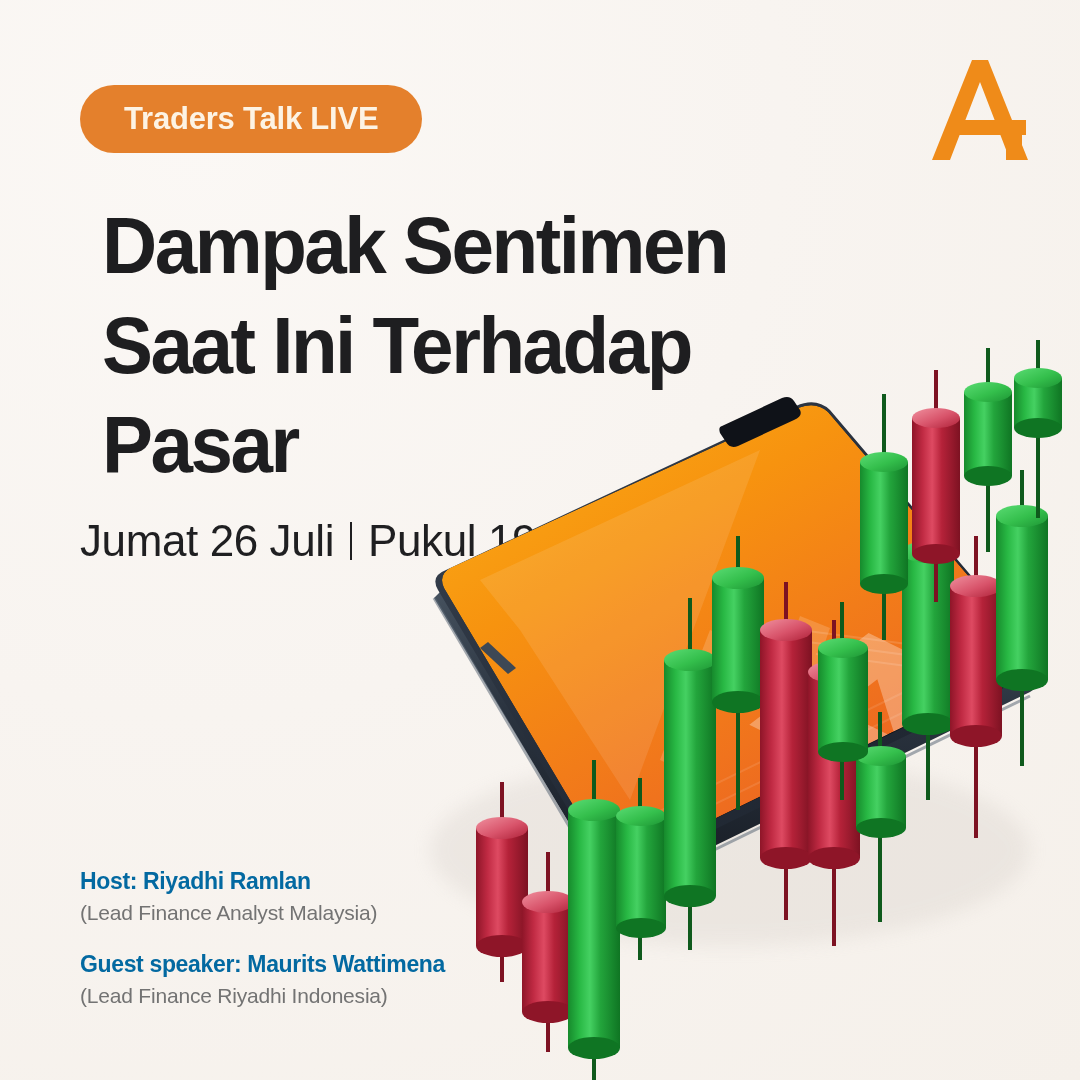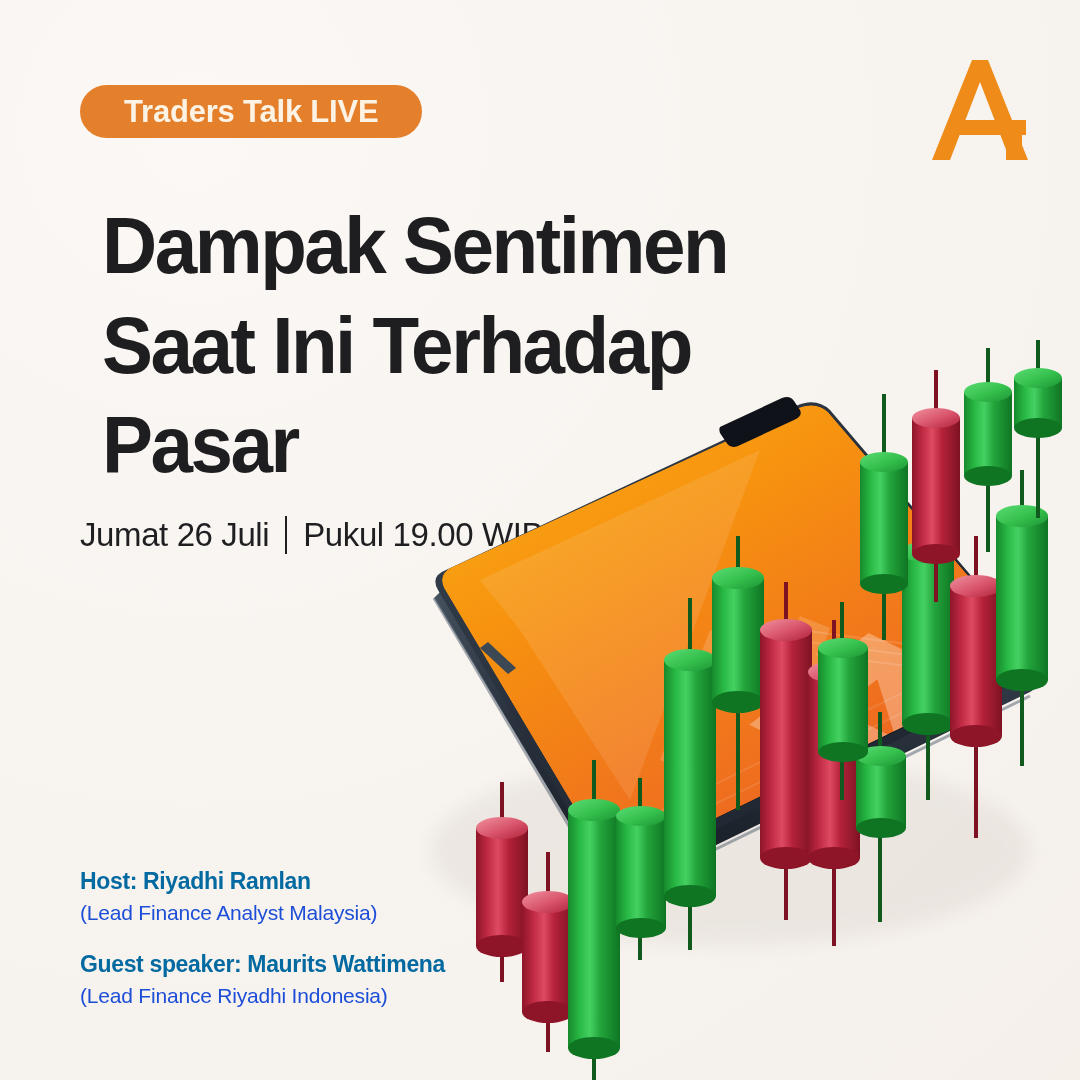--- a/index.html
+++ b/index.html
@@ -35,21 +35,21 @@
     width: 104px;
     height: 108px;
   }
   .logo svg { display: block; width: 100%; height: 100%; }
 
   
   .badge {
     position: absolute;
     left: 80px;
     top: 85px;
-    height: 53px;
+    height: 68px;
     padding: 0 44px;
     border-radius: 40px;
     background: #e4802c;
     display: flex;
     align-items: center;
     justify-content: center;
     box-sizing: border-box;
   }
   .badge-label {
     font-size: 31px;
@@ -76,21 +76,21 @@
     white-space: nowrap;
     transform: scaleX(0.955);
     transform-origin: left center;
   }
 
   
   .datetime {
     position: absolute;
     left: 80px;
     top: 516px;
-    font-size: 33px;
+    font-size: 44px;
     font-weight: 400;
     color: #1f1f21;
     letter-spacing: -0.4px;
     white-space: nowrap;
     display: flex;
     align-items: center;
     gap: 16px;
   }
   .datetime .sep {
     display: inline-block;
@@ -112,21 +112,21 @@
     font-size: 23px;
     font-weight: 700;
     color: #0369a1;
     letter-spacing: -0.35px;
     white-space: nowrap;
     margin-bottom: 6px;
   }
   .credit-role {
     font-size: 21px;
     font-weight: 400;
-    color: #1d4ed8;
+    color: #737373;
     letter-spacing: -0.2px;
     white-space: nowrap;
   }
 
   
   .illustration {
     position: absolute;
     left: 330px;
     top: 330px;
     width: 760px;

